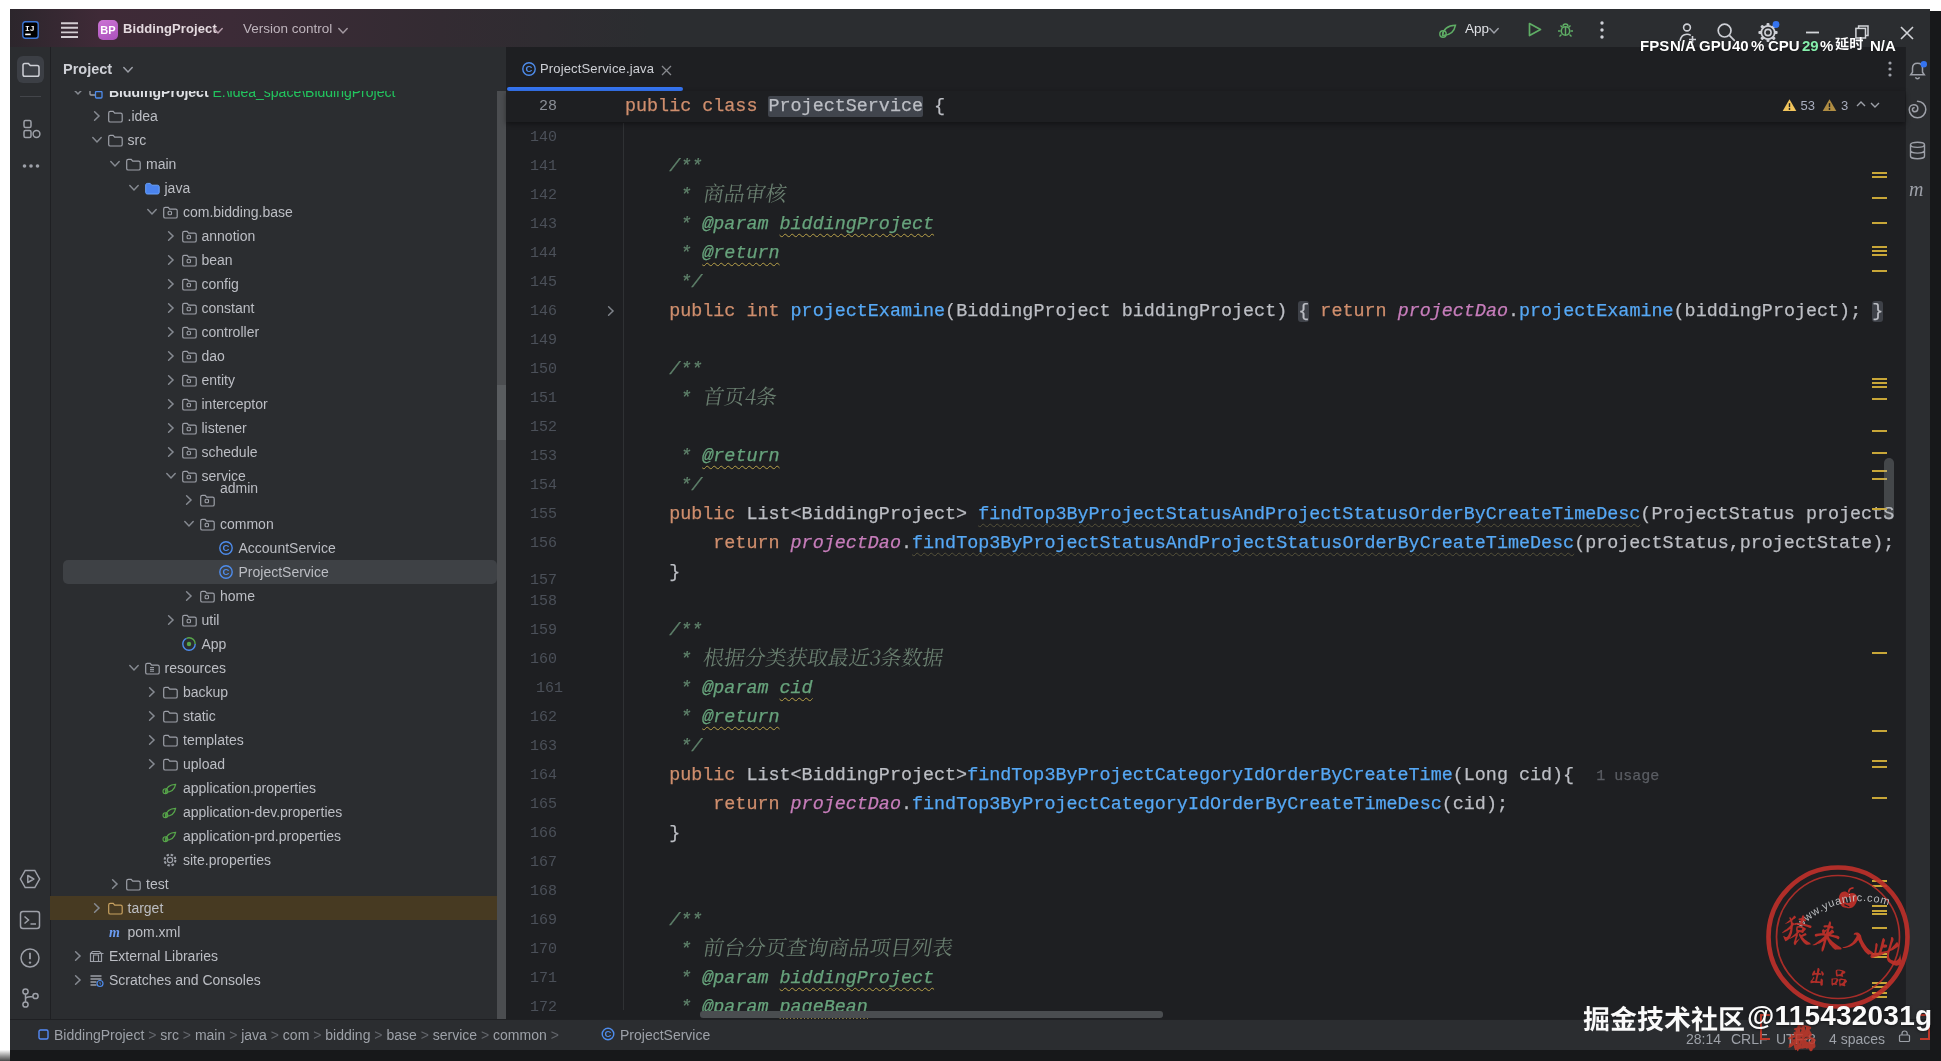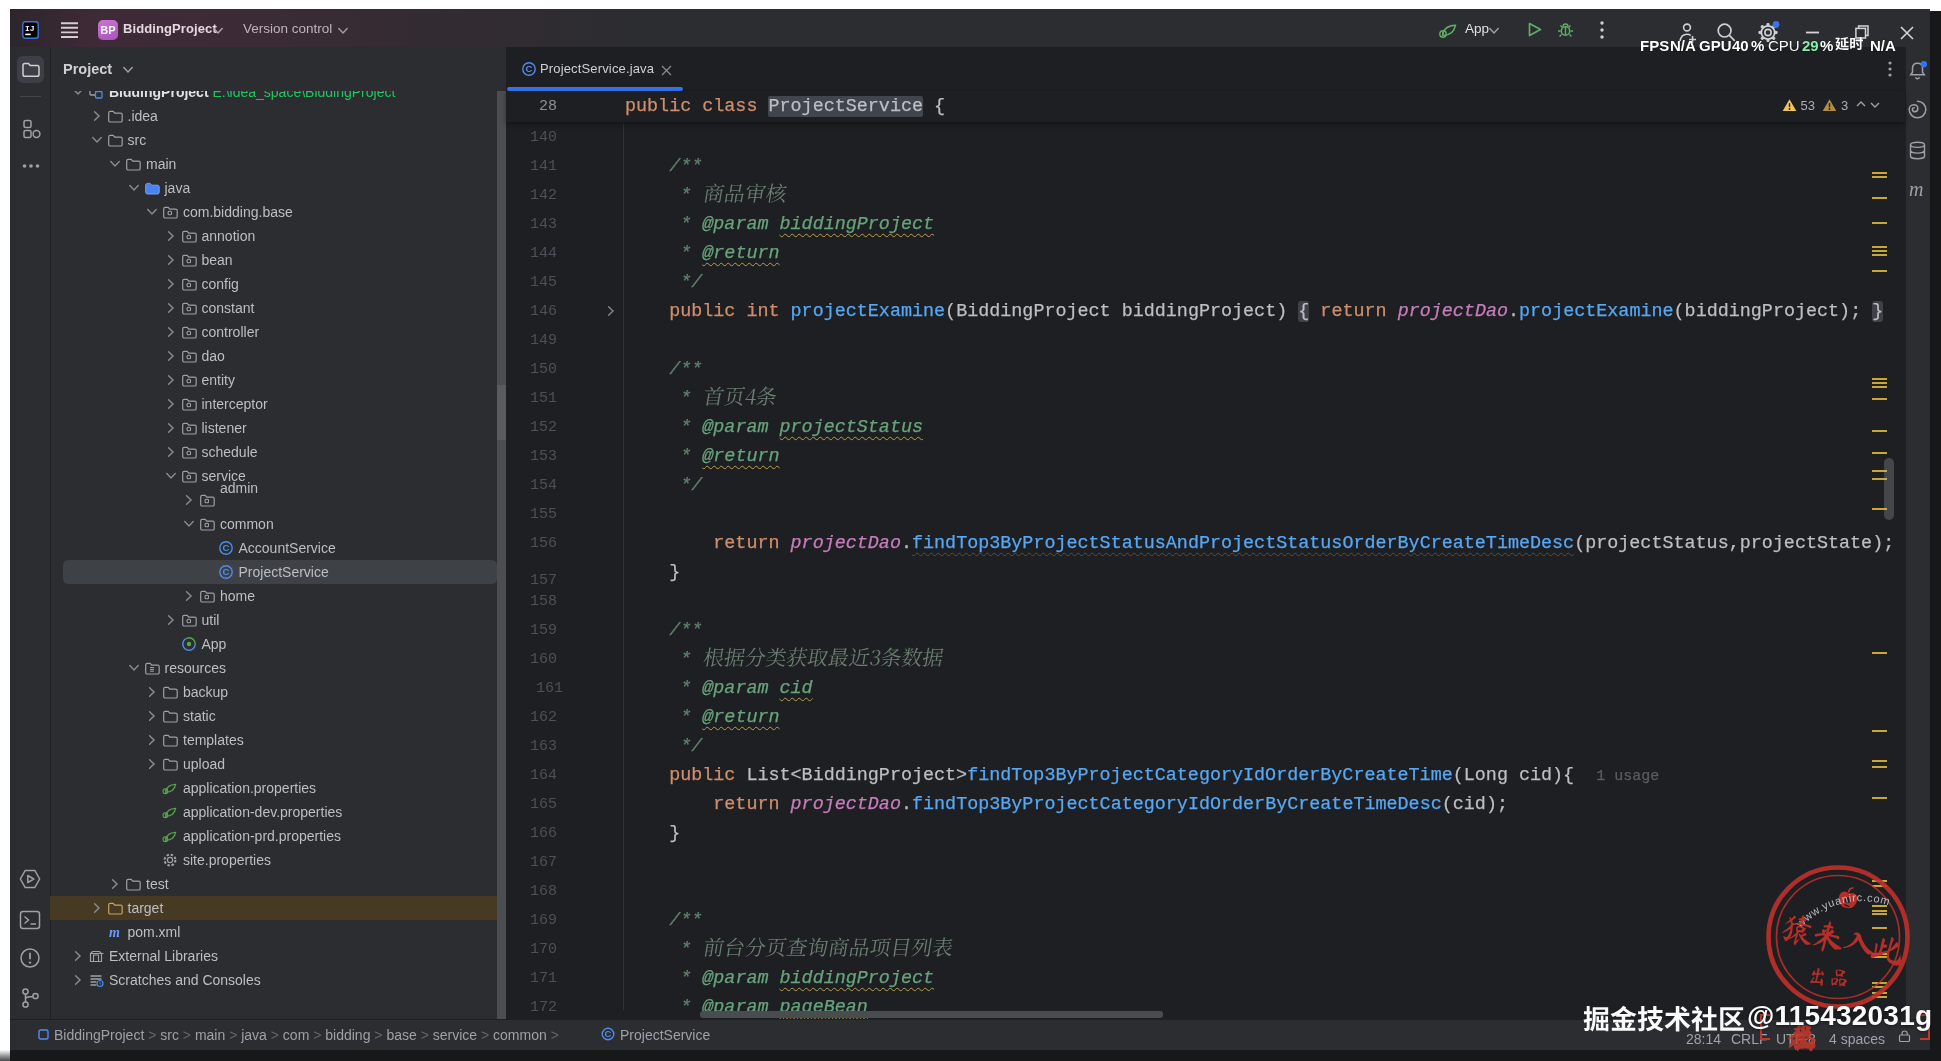--- a/index.html
+++ b/index.html
@@ -98,21 +98,21 @@
       <path d="M3.6 3.2V1h9.4v9.4h-2.3" stroke="#D2D4D8" stroke-width="1.5" fill="none"></path>
     </svg>
     <svg style="position:absolute;left:1890.0px;top:17.0px;width:14px;height:14px" viewBox="0 0 14 14">
       <path d="M1 1l12 12M13 1L1 13" stroke="#D2D4D8" stroke-width="1.6"></path>
     </svg>
     <div class="abs" style="left:1630px;top:28px;font-size:15px;font-weight:bold;color:#FFF;text-shadow:0 0 1.5px rgba(0,0,0,.85);white-space:pre;z-index:40;font-family:'Liberation Sans'">FPS</div>
     <div class="abs" style="left:1660px;top:28px;font-size:15px;font-weight:bold;color:#FFF;text-shadow:0 0 1.5px rgba(0,0,0,.85);white-space:pre;z-index:40;font-family:'Liberation Sans'">N/A</div>
     <div class="abs" style="left:1689px;top:28px;font-size:15px;font-weight:bold;color:#FFF;text-shadow:0 0 1.5px rgba(0,0,0,.85);white-space:pre;z-index:40;font-family:'Liberation Sans'">GPU</div>
     <div class="abs" style="left:1722px;top:28px;font-size:15px;font-weight:bold;color:#FFF;text-shadow:0 0 1.5px rgba(0,0,0,.85);white-space:pre;z-index:40;font-family:'Liberation Sans'">40</div>
     <div class="abs" style="left:1741px;top:28px;font-size:15px;font-weight:bold;color:#FFF;text-shadow:0 0 1.5px rgba(0,0,0,.85);white-space:pre;z-index:40;font-family:'Liberation Sans'">%</div>
-    <div class="abs" style="left:1758px;top:28px;font-size:15px;font-weight:normal;color:#FFF;text-shadow:0 0 1.5px rgba(0,0,0,.85);white-space:pre;z-index:40;font-family:'Liberation Sans'">CPU</div>
+    <div class="abs" style="left:1758px;top:28px;font-size:15px;font-weight:bold;color:#FFF;text-shadow:0 0 1.5px rgba(0,0,0,.85);white-space:pre;z-index:40;font-family:'Liberation Sans'">CPU</div>
     <div class="abs" style="left:1792px;top:28px;font-size:15px;font-weight:bold;color:#86efac;text-shadow:0 0 1.5px rgba(0,0,0,.85);white-space:pre;z-index:40;font-family:'Liberation Sans'">29</div>
     <div class="abs" style="left:1810px;top:28px;font-size:15px;font-weight:bold;color:#FFF;text-shadow:0 0 1.5px rgba(0,0,0,.85);white-space:pre;z-index:40;font-family:'Liberation Sans'">%</div>
     <div class="abs" style="left:1860px;top:28px;font-size:15px;font-weight:bold;color:#FFF;text-shadow:0 0 1.5px rgba(0,0,0,.85);white-space:pre;z-index:40;font-family:'Liberation Sans'">N/A</div>
     <div class="abs" style="left:0;top:0;z-index:40">
       <svg class="hz">
         <g transform="translate(1825.0 40.0) scale(0.0142 -0.0142)" fill="#FFF">
           <path transform="translate(0 0)" d="M422 574V125H957V236H757V431H947V536H757V708C825 720 891 734 948 751L865 847C746 810 555 779 385 763C398 737 413 692 417 664C488 670 563 679 638 689V236H534V574ZM87 370C87 379 102 391 120 401H246C237 334 223 276 204 224C181 259 162 301 146 351L53 318C80 234 113 168 152 116C117 60 74 17 22 -15C48 -31 94 -73 112 -97C159 -65 201 -22 236 32C342 -47 479 -67 645 -67H934C941 -32 961 23 979 50C906 47 709 47 649 47C507 48 383 63 289 132C329 227 356 346 370 491L298 508L278 506H216C262 581 308 670 348 761L277 809L239 794H38V689H197C163 612 126 547 110 525C89 493 62 465 41 459C56 437 79 391 87 370Z"></path>
           <path transform="translate(1000 0)" d="M459 428C507 355 572 256 601 198L708 260C675 317 607 411 558 480ZM299 385V203H178V385ZM299 490H178V664H299ZM66 771V16H178V96H411V771ZM747 843V665H448V546H747V71C747 51 739 44 717 44C695 44 621 44 551 47C569 13 588 -41 593 -74C693 -75 764 -72 808 -53C853 -34 869 -2 869 70V546H971V665H869V843Z"></path>
         </g>
       </svg>
@@ -491,26 +491,26 @@
       <div class="ln" style="left:0px;top:145.5px">145</div>
       <div class="cl" style="left:119px;top:145.5px">     <span class="d">*/</span></div>
       <div class="ln" style="left:0px;top:174.5px">146</div>
       <div class="cl" style="left:119px;top:174.5px">    <span class="k">public int</span> <span class="m">projectExamine</span>(BiddingProject biddingProject) <span class="fold">{</span> <span class="k">return</span> <span class="fl">projectDao</span>.<span class="m">projectExamine</span>(biddingProject); <span class="fold">}</span></div>
       <div class="ln" style="left:0px;top:203.5px">149</div>
       <div class="ln" style="left:0px;top:232.5px">150</div>
       <div class="cl" style="left:119px;top:232.5px">    <span class="d">/**</span></div>
       <div class="ln" style="left:0px;top:261.5px">151</div>
       <div class="cl" style="left:119px;top:261.5px">     <span class="d">*</span></div>
       <div class="ln" style="left:0px;top:290.5px">152</div>
-      <div class="cl" style="left:119px;top:290.5px">     <span class="d">*</span> <span class="t">@param</span> <span class="w">projectStatus</span></div>
       <div class="ln" style="left:0px;top:319.5px">153</div>
       <div class="cl" style="left:119px;top:319.5px">     <span class="d">*</span> <span class="w">@return</span></div>
       <div class="ln" style="left:0px;top:348.5px">154</div>
       <div class="cl" style="left:119px;top:348.5px">     <span class="d">*/</span></div>
       <div class="ln" style="left:0px;top:377.5px">155</div>
+      <div class="cl" style="left:119px;top:377.5px">    <span class="k">public</span> List&lt;BiddingProject&gt; <span class="m mw">findTop3ByProjectStatusAndProjectStatusOrderByCreateTimeDesc</span>(ProjectStatus projectS</div>
       <div class="ln" style="left:0px;top:406.5px">156</div>
       <div class="cl" style="left:119px;top:406.5px">        <span class="k">return</span> <span class="fl">projectDao</span>.<span class="m mw">findTop3ByProjectStatusAndProjectStatusOrderByCreateTimeDesc</span>(projectStatus,projectState);</div>
       <div class="ln" style="left:0px;top:444px">157</div>
       <div class="cl" style="left:119px;top:435.5px">    }</div>
       <div class="ln" style="left:0px;top:464.5px">158</div>
       <div class="ln" style="left:0px;top:493.5px">159</div>
       <div class="cl" style="left:119px;top:493.5px">    <span class="d">/**</span></div>
       <div class="ln" style="left:0px;top:522.5px">160</div>
       <div class="cl" style="left:119px;top:522.5px">     <span class="d">*</span></div>
       <div class="ln" style="left:6px;top:551.5px">161</div>

